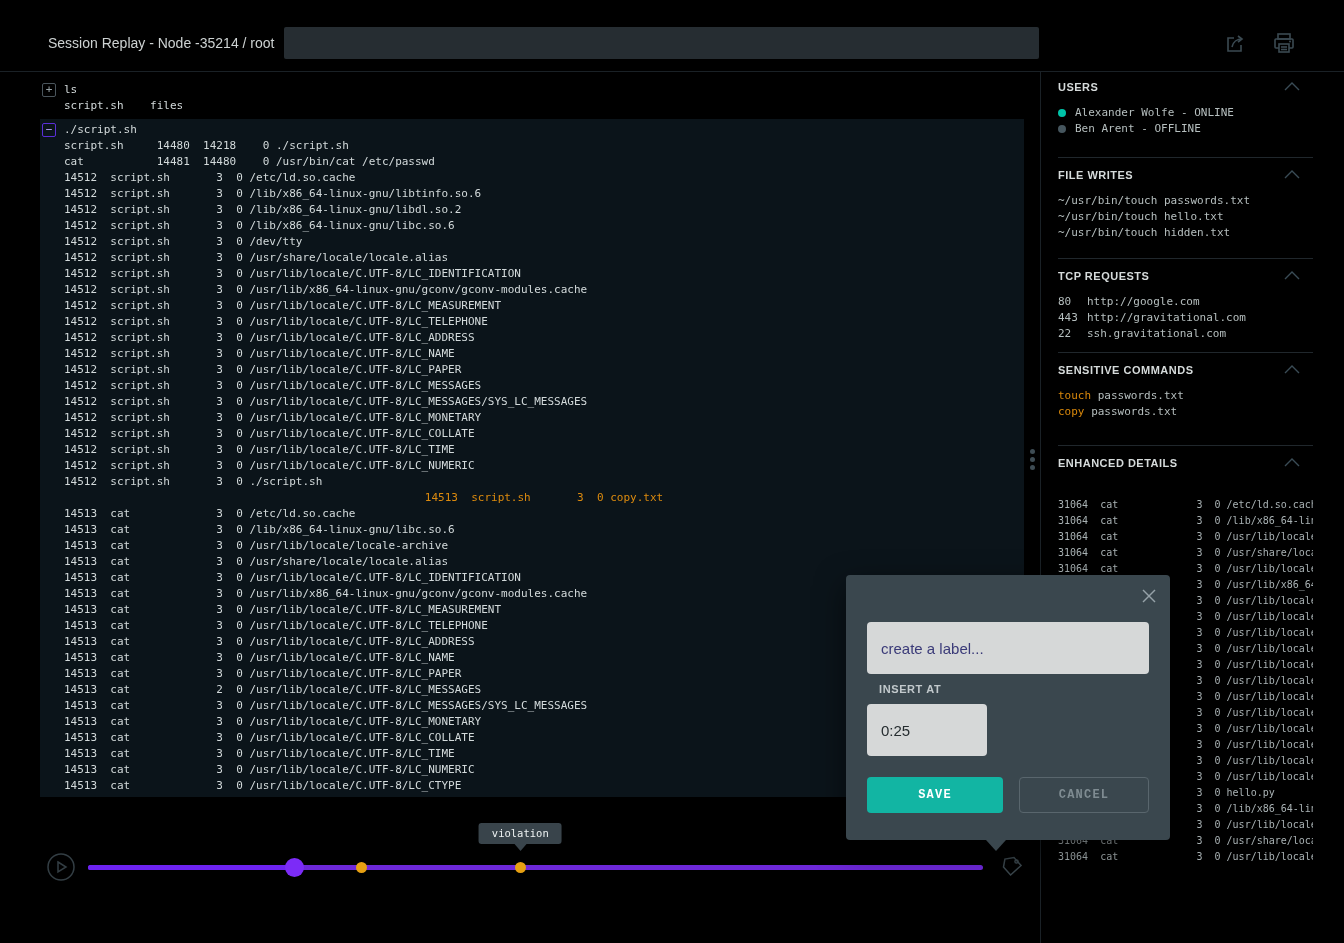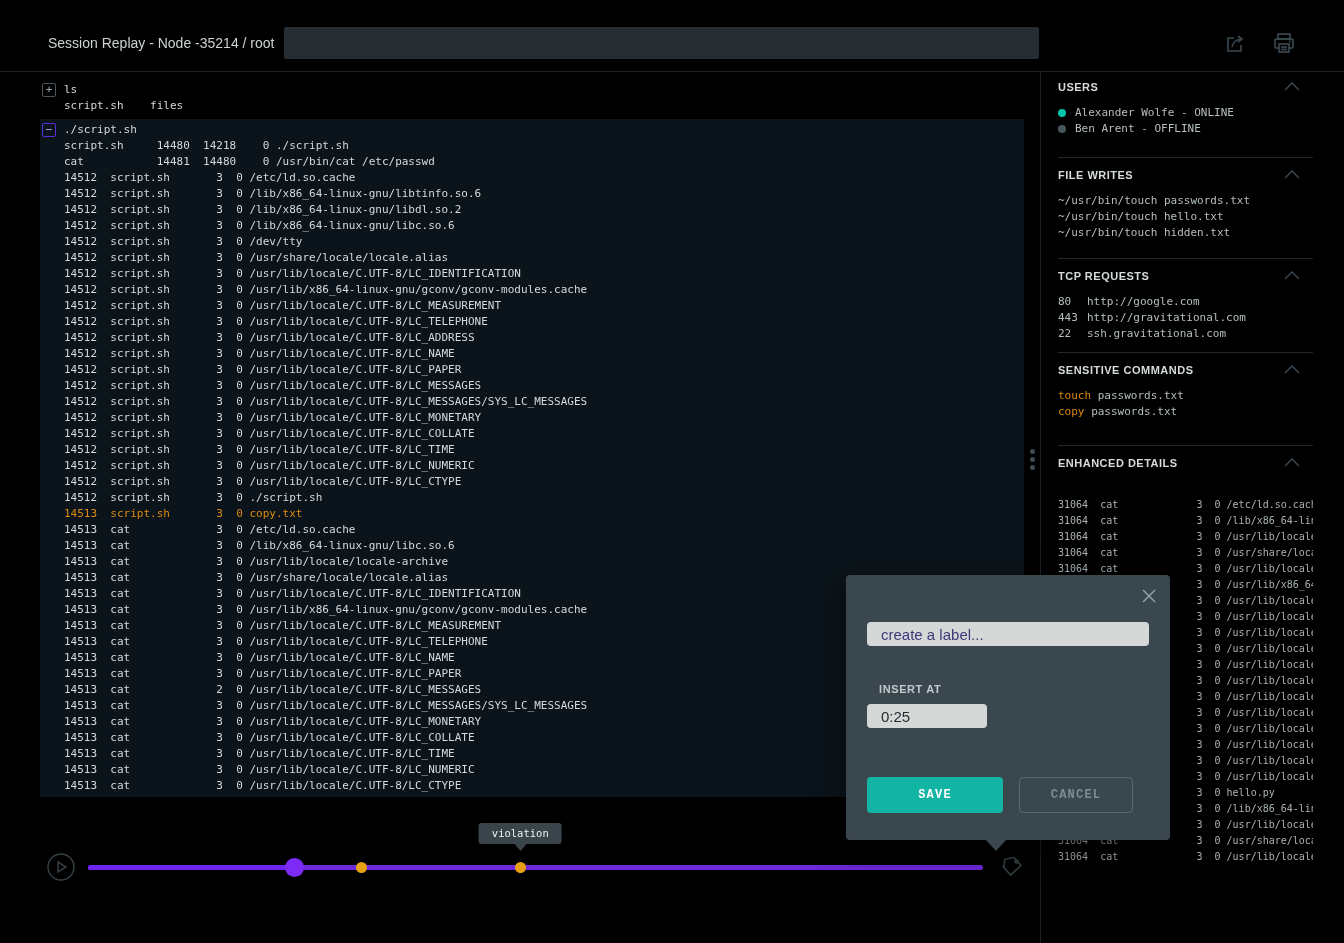--- a/index.html
+++ b/index.html
@@ -12,21 +12,21 @@
   #header-search{position:absolute;left:284px;top:27px;width:755px;height:32px;background:#262d32;
                  border:none;border-radius:2px;color:#cfd6d6;padding:0 10px;box-sizing:border-box;outline:none;}
   .hicon{position:absolute;top:30px;width:26px;height:26px;cursor:pointer;}
   #share-btn{left:1223px;} #print-btn{left:1271px;}
   .hicon svg{stroke:#3b4a52;fill:none;stroke-width:1.6;}
 
   
   #terminal{position:absolute;left:40px;top:82px;width:984px;}
   .t-row{height:16px;line-height:16px;font-size:11px;color:#d3dadb;white-space:pre;
          font-family:"DejaVu Sans Mono",monospace;position:relative;padding-left:24px;}
-  .t-row.hl{color:#dd8b0e;}
+  .t-row.hl{color:#dd8b0e;text-align:center;}
   .expander{position:absolute;left:2px;top:1px;width:12px;height:12px;border:1px solid #4a555c;
             color:#9aa5aa;font-size:11px;line-height:11px;text-align:center;border-radius:2px;
             font-family:"DejaVu Sans Mono",monospace;cursor:pointer;}
   .expander.minus{border-color:#5a2fd8;color:#b4a2f0;}
   #term-block{background:#0b141a;margin-top:5px;padding:3px 0 3px 0;}
 
   
   #drag-handle{position:absolute;left:1029px;top:446px;width:7px;height:28px;cursor:col-resize;}
   #drag-handle i{display:block;width:5px;height:5px;border-radius:50%;background:#3e4c54;margin:3px auto;}
 
@@ -64,30 +64,30 @@
 
   
   #modal{position:absolute;left:846px;top:575px;width:324px;height:265px;background:#3a474e;border-radius:4px;
          box-shadow:0 10px 30px rgba(0,0,0,.55);z-index:10;}
   #modal-tail{position:absolute;left:140px;top:265px;width:0;height:0;
               border-left:10px solid transparent;border-right:10px solid transparent;border-top:11px solid #3a474e;}
   #modal-close{position:absolute;right:13px;top:13px;width:16px;height:16px;cursor:pointer;}
   #modal-close svg{stroke:#95a2a8;stroke-width:1.4;}
   .m-label{position:absolute;left:21px;font-size:11px;font-weight:bold;color:#c2c9cc;letter-spacing:.6px;}
   #m-label-1{top:26px;margin-top:28px;} #m-label-2{top:108px;margin-left:12px;}
-  .m-input{position:absolute;left:21px;background:#d6d8d8;border:none;border-radius:4px;height:24px;
+  .m-input{position:absolute;left:21px;background:#d6d8d8;border:none;border-radius:4px;height:52px;
            box-sizing:border-box;padding:0 14px;font-size:15px;font-family:"Liberation Sans",sans-serif;
            color:#262d30;outline:none;}
   #m-input-label{top:47px;width:282px;}
   #m-input-label::placeholder{color:#3a3a78;opacity:1;}
   #m-input-time{top:129px;width:120px;}
   .m-btn{position:absolute;top:202px;height:36px;border-radius:4px;font-size:12px;font-weight:bold;
          letter-spacing:1.2px;cursor:pointer;font-family:Liberation Mono, monospace;}
   #m-save{left:21px;width:136px;background:#12b5a3;border:none;color:#fff;}
-  #m-cancel{left:173px;width:114px;background:transparent;border:1px solid #59666d;color:#7f8c92;}
+  #m-cancel{left:173px;width:130px;background:transparent;border:1px solid #59666d;color:#7f8c92;}
 </style>
 </head>
 <body>
 
 <div id="header">
   <div id="page-title">Session Replay - Node -35214 / root</div>
   <input id="header-search" type="text" value="" style="">
   <div class="hicon" id="share-btn">
     <svg viewBox="0 0 26 26" width="26" height="26">
       <path d="M11 8H5v13h13v-6"></path>
@@ -128,31 +128,31 @@
       <div class="t-row"><span>14512  script.sh       3  0 /usr/lib/locale/C.UTF-8/LC_TELEPHONE</span></div>
       <div class="t-row"><span>14512  script.sh       3  0 /usr/lib/locale/C.UTF-8/LC_ADDRESS</span></div>
       <div class="t-row"><span>14512  script.sh       3  0 /usr/lib/locale/C.UTF-8/LC_NAME</span></div>
       <div class="t-row"><span>14512  script.sh       3  0 /usr/lib/locale/C.UTF-8/LC_PAPER</span></div>
       <div class="t-row"><span>14512  script.sh       3  0 /usr/lib/locale/C.UTF-8/LC_MESSAGES</span></div>
       <div class="t-row"><span>14512  script.sh       3  0 /usr/lib/locale/C.UTF-8/LC_MESSAGES/SYS_LC_MESSAGES</span></div>
       <div class="t-row"><span>14512  script.sh       3  0 /usr/lib/locale/C.UTF-8/LC_MONETARY</span></div>
       <div class="t-row"><span>14512  script.sh       3  0 /usr/lib/locale/C.UTF-8/LC_COLLATE</span></div>
       <div class="t-row"><span>14512  script.sh       3  0 /usr/lib/locale/C.UTF-8/LC_TIME</span></div>
       <div class="t-row"><span>14512  script.sh       3  0 /usr/lib/locale/C.UTF-8/LC_NUMERIC</span></div>
-      <div class="t-row"><span>14512  script.sh       3  0 /usr/lib/locale/C.UTF-8/LC_CTYPE</span></div>
       <div class="t-row"><span>14512  script.sh       3  0 ./script.sh</span></div>
       <div class="t-row hl"><span>14513  script.sh       3  0 copy.txt</span></div>
       <div class="t-row"><span>14513  cat             3  0 /etc/ld.so.cache</span></div>
       <div class="t-row"><span>14513  cat             3  0 /lib/x86_64-linux-gnu/libc.so.6</span></div>
       <div class="t-row"><span>14513  cat             3  0 /usr/lib/locale/locale-archive</span></div>
       <div class="t-row"><span>14513  cat             3  0 /usr/share/locale/locale.alias</span></div>
       <div class="t-row"><span>14513  cat             3  0 /usr/lib/locale/C.UTF-8/LC_IDENTIFICATION</span></div>
       <div class="t-row"><span>14513  cat             3  0 /usr/lib/x86_64-linux-gnu/gconv/gconv-modules.cache</span></div>
       <div class="t-row"><span>14513  cat             3  0 /usr/lib/locale/C.UTF-8/LC_MEASUREMENT</span></div>
       <div class="t-row"><span>14513  cat             3  0 /usr/lib/locale/C.UTF-8/LC_TELEPHONE</span></div>
+      <div class="t-row"><span>14513  cat             3  0 /usr/lib/locale/C.UTF-8/LC_ADDRESS</span></div>
       <div class="t-row"><span>14513  cat             3  0 /usr/lib/locale/C.UTF-8/LC_NAME</span></div>
       <div class="t-row"><span>14513  cat             3  0 /usr/lib/locale/C.UTF-8/LC_PAPER</span></div>
       <div class="t-row"><span>14513  cat             2  0 /usr/lib/locale/C.UTF-8/LC_MESSAGES</span></div>
       <div class="t-row"><span>14513  cat             3  0 /usr/lib/locale/C.UTF-8/LC_MESSAGES/SYS_LC_MESSAGES</span></div>
       <div class="t-row"><span>14513  cat             3  0 /usr/lib/locale/C.UTF-8/LC_MONETARY</span></div>
       <div class="t-row"><span>14513  cat             3  0 /usr/lib/locale/C.UTF-8/LC_COLLATE</span></div>
       <div class="t-row"><span>14513  cat             3  0 /usr/lib/locale/C.UTF-8/LC_TIME</span></div>
       <div class="t-row"><span>14513  cat             3  0 /usr/lib/locale/C.UTF-8/LC_NUMERIC</span></div>
       <div class="t-row"><span>14513  cat             3  0 /usr/lib/locale/C.UTF-8/LC_CTYPE</span></div>
     </div>

